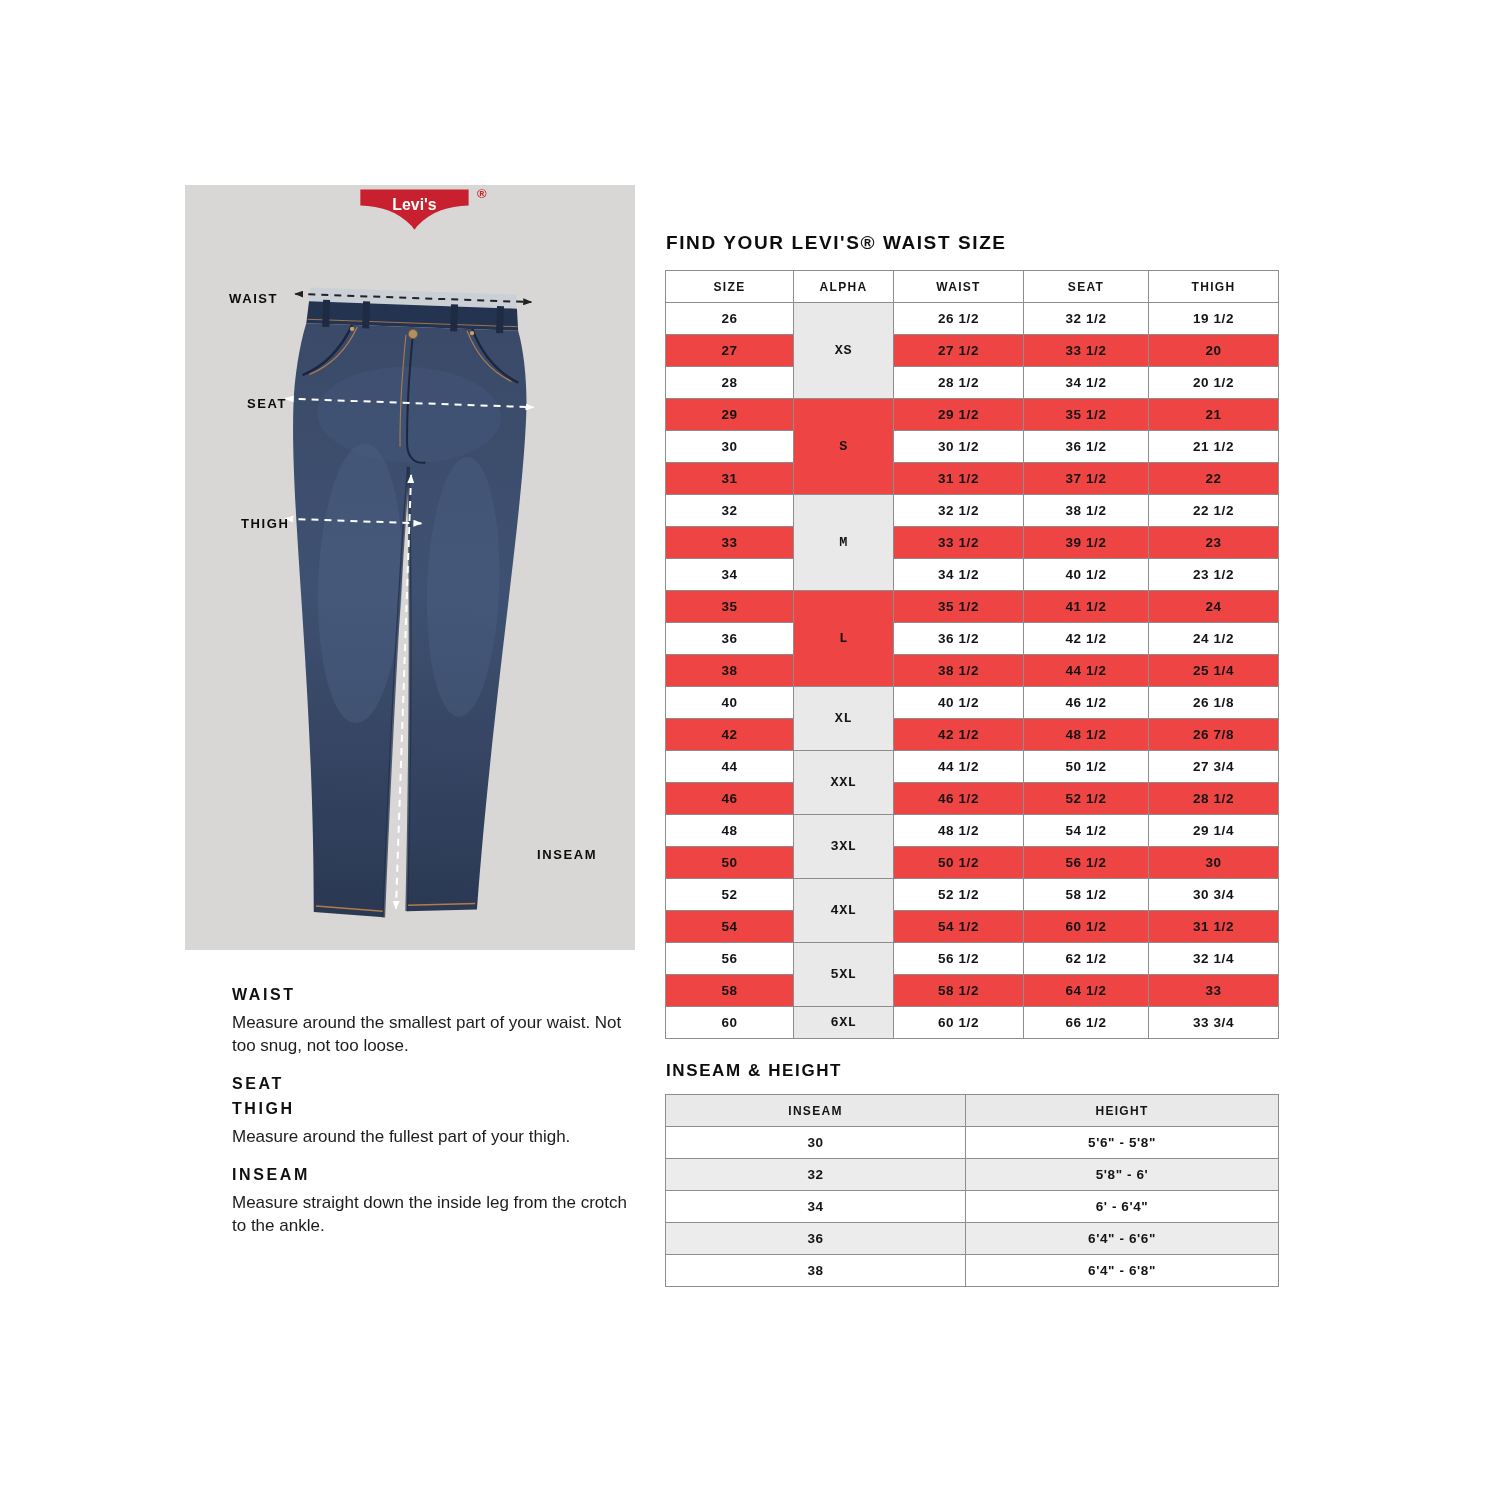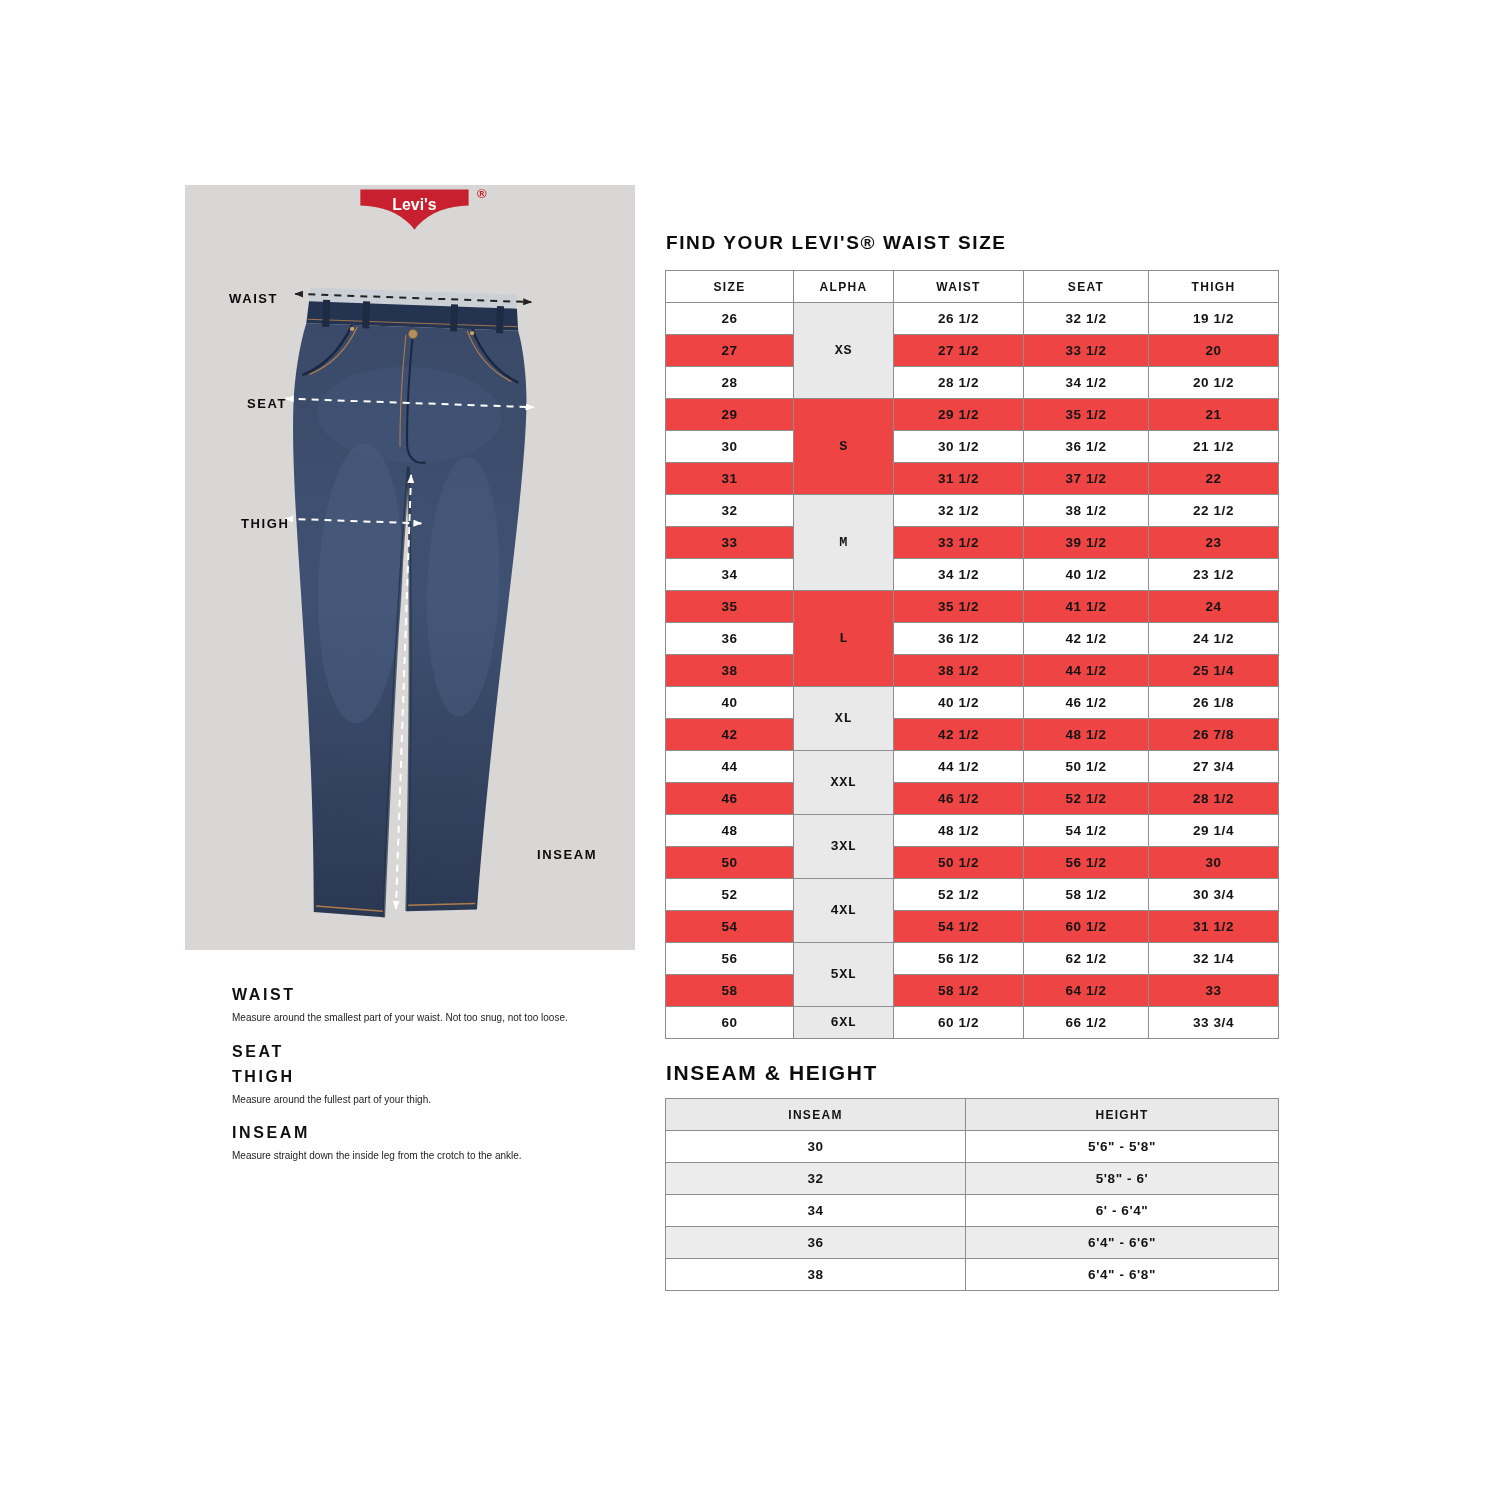--- a/index.html
+++ b/index.html
@@ -15,26 +15,26 @@
   .fig { position:absolute; left:0; top:0; width:450px; height:765px; }
   .m-label { position:absolute; font-size:13px; font-weight:bold; letter-spacing:1.6px; color:#0c0c0c; }
   .m-label.waist  { left:44px;  top:106px; }
   .m-label.seat   { left:62px;  top:211px; }
   .m-label.thigh  { left:56px;  top:331px; }
   .m-label.inseam { left:352px; top:662px; }
 
   
   .guide { position:absolute; left:232px; top:986px; width:412px; }
   .guide h3 { margin:0 0 7px 0; font-size:16px; font-weight:bold; letter-spacing:2.6px; color:#101010; }
-  .guide p  { margin:0 0 18px 0; font-size:10px; line-height:1.36; color:#1c1c1c; }
+  .guide p  { margin:0 0 18px 0; font-size:17px; line-height:1.36; color:#1c1c1c; }
 
   
   .right { position:absolute; left:665px; top:220px; width:613px;margin-top:12px; }
   .right h1 { margin:0 0 16px 1px; font-size:19px; font-weight:bold; letter-spacing:1.6px; color:#0d0d0d; }
-  .right h2 { margin:22px 0 13px 1px; font-size:21px; font-weight:bold; letter-spacing:1.6px; color:#0d0d0d; }
+  .right h2 { margin:22px 0 13px 1px; font-size:17px; font-weight:bold; letter-spacing:1.6px; color:#0d0d0d; }
   table { border-collapse:collapse; width:613px; table-layout:fixed; }
   th, td {
     border:1px solid #8d8d8d; text-align:center; vertical-align:middle;
     height:31px; padding:0; font-size:13.5px; font-weight:bold;
     letter-spacing:0.6px; color:#141414; background:#ffffff;
   }
   th { font-size:12px; letter-spacing:1.3px; }
   .size-table tr.alt td { background:#ef4444; }
   .size-table td.alpha { background:#e9e9e9;font-family:Liberation Mono, monospace; }
   .inseam-table th { background:#e9e9e9; }

